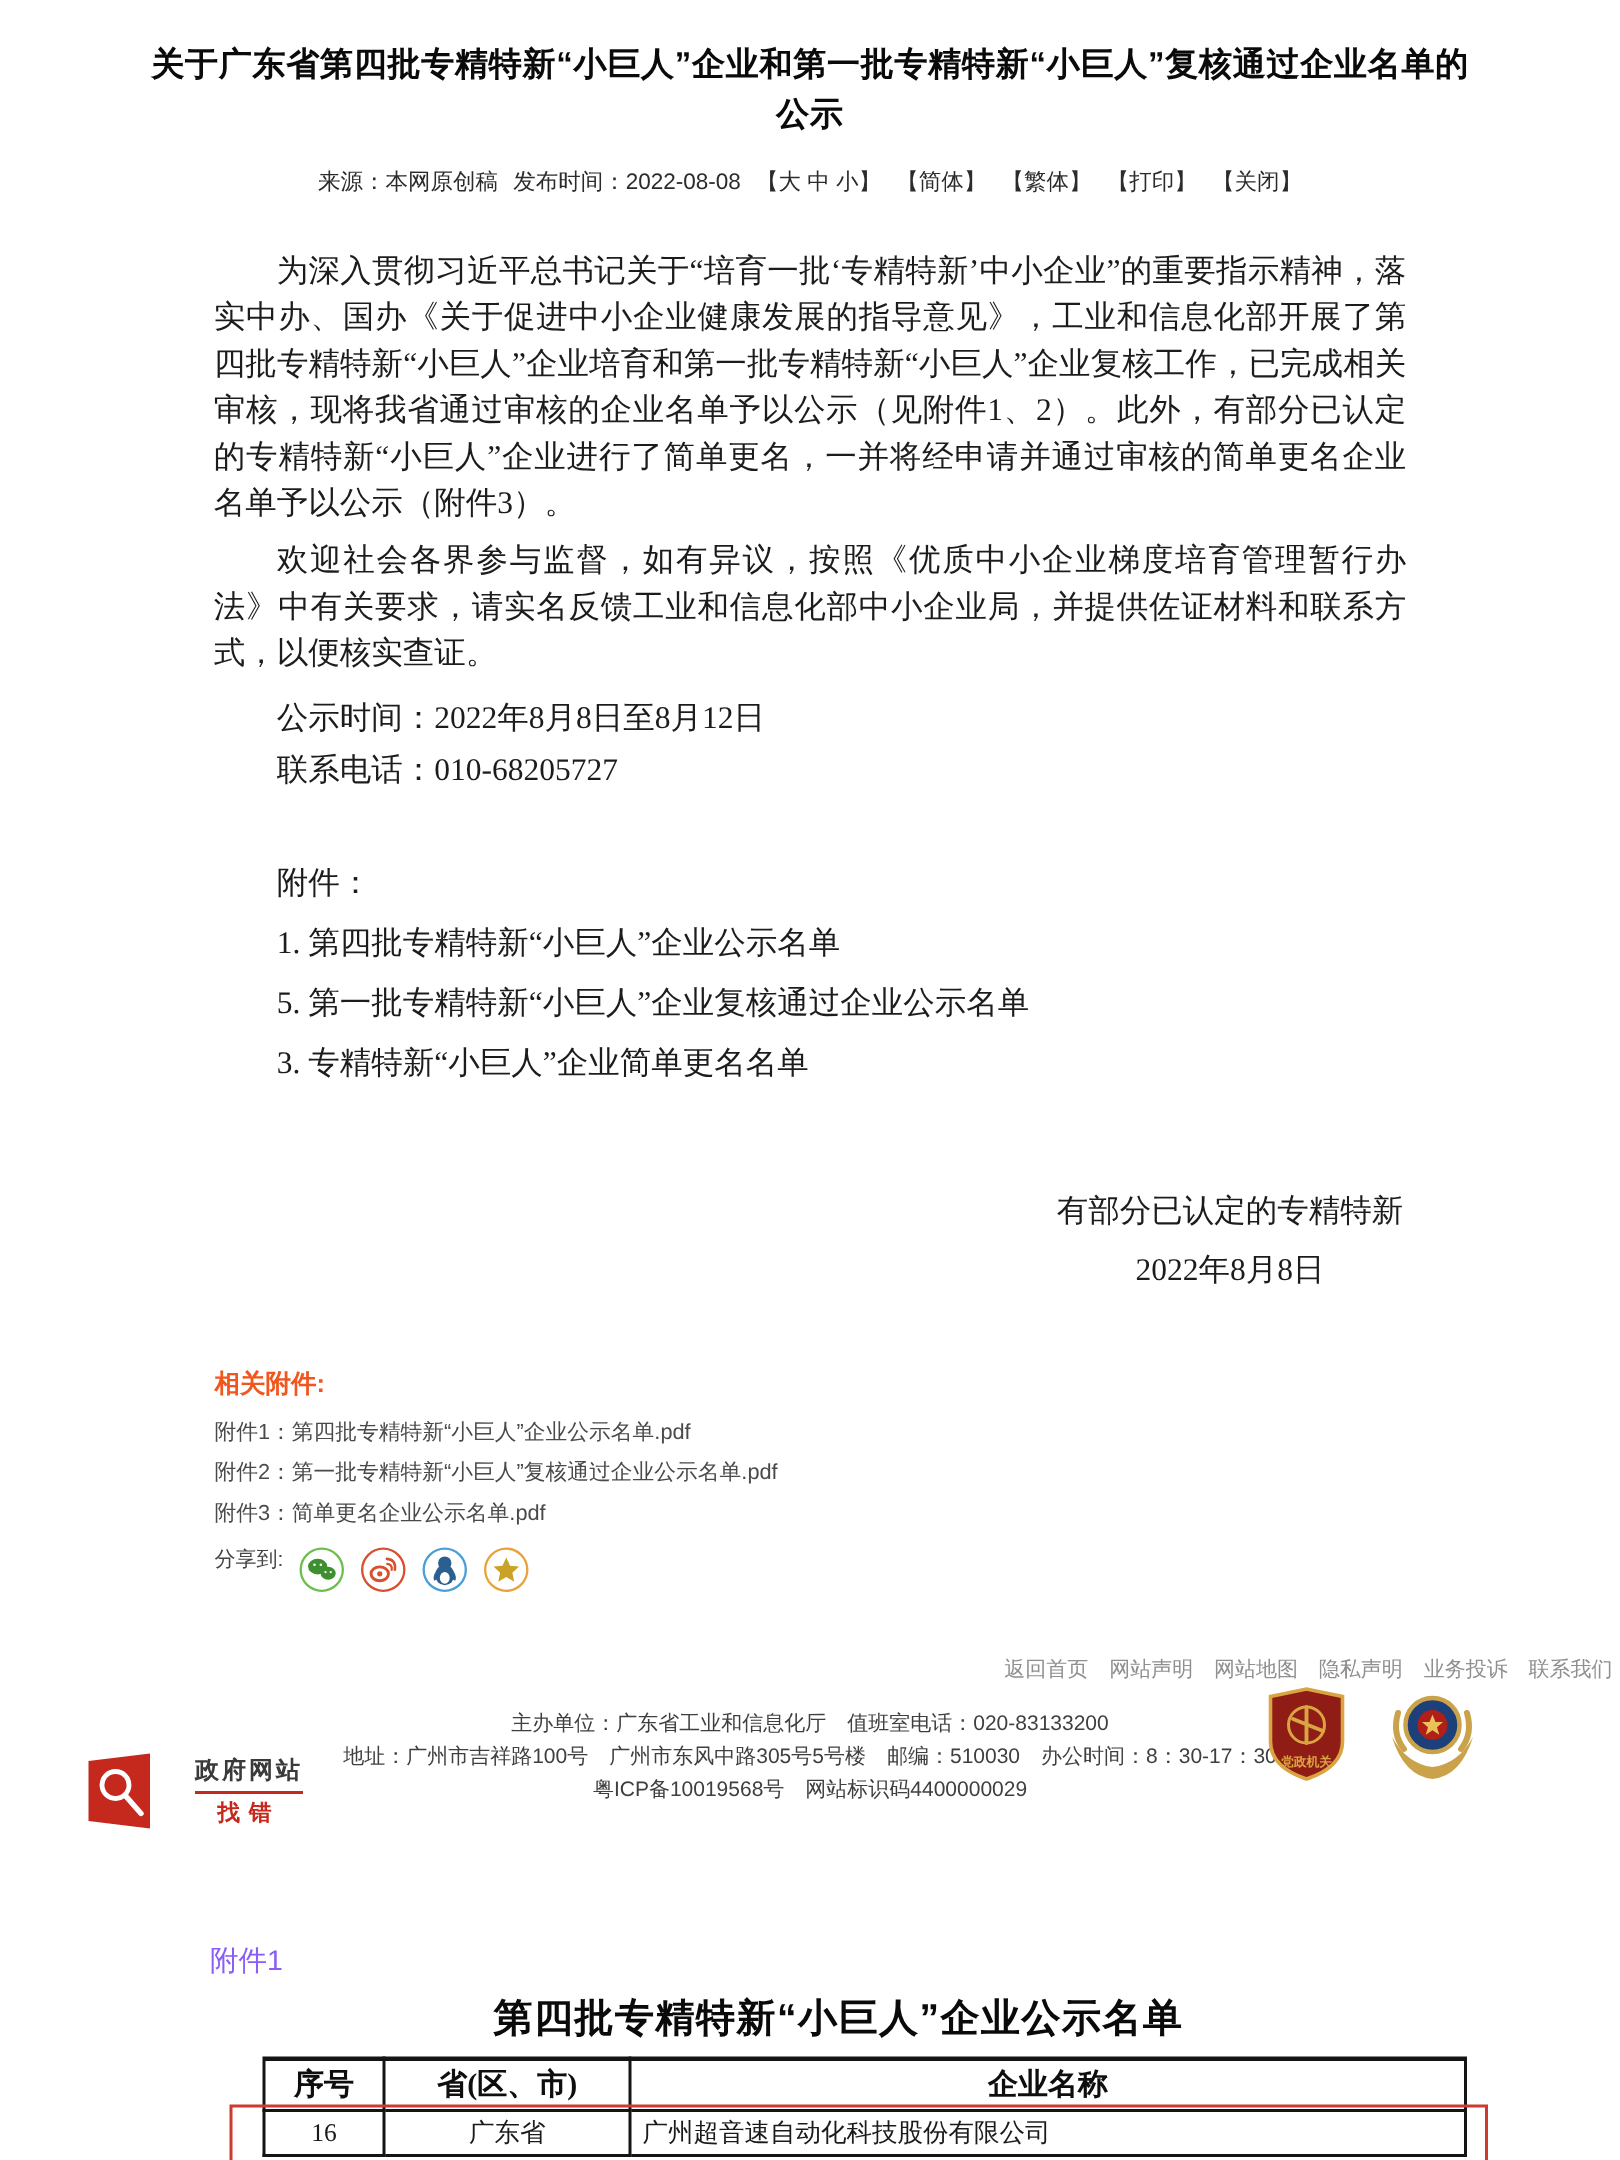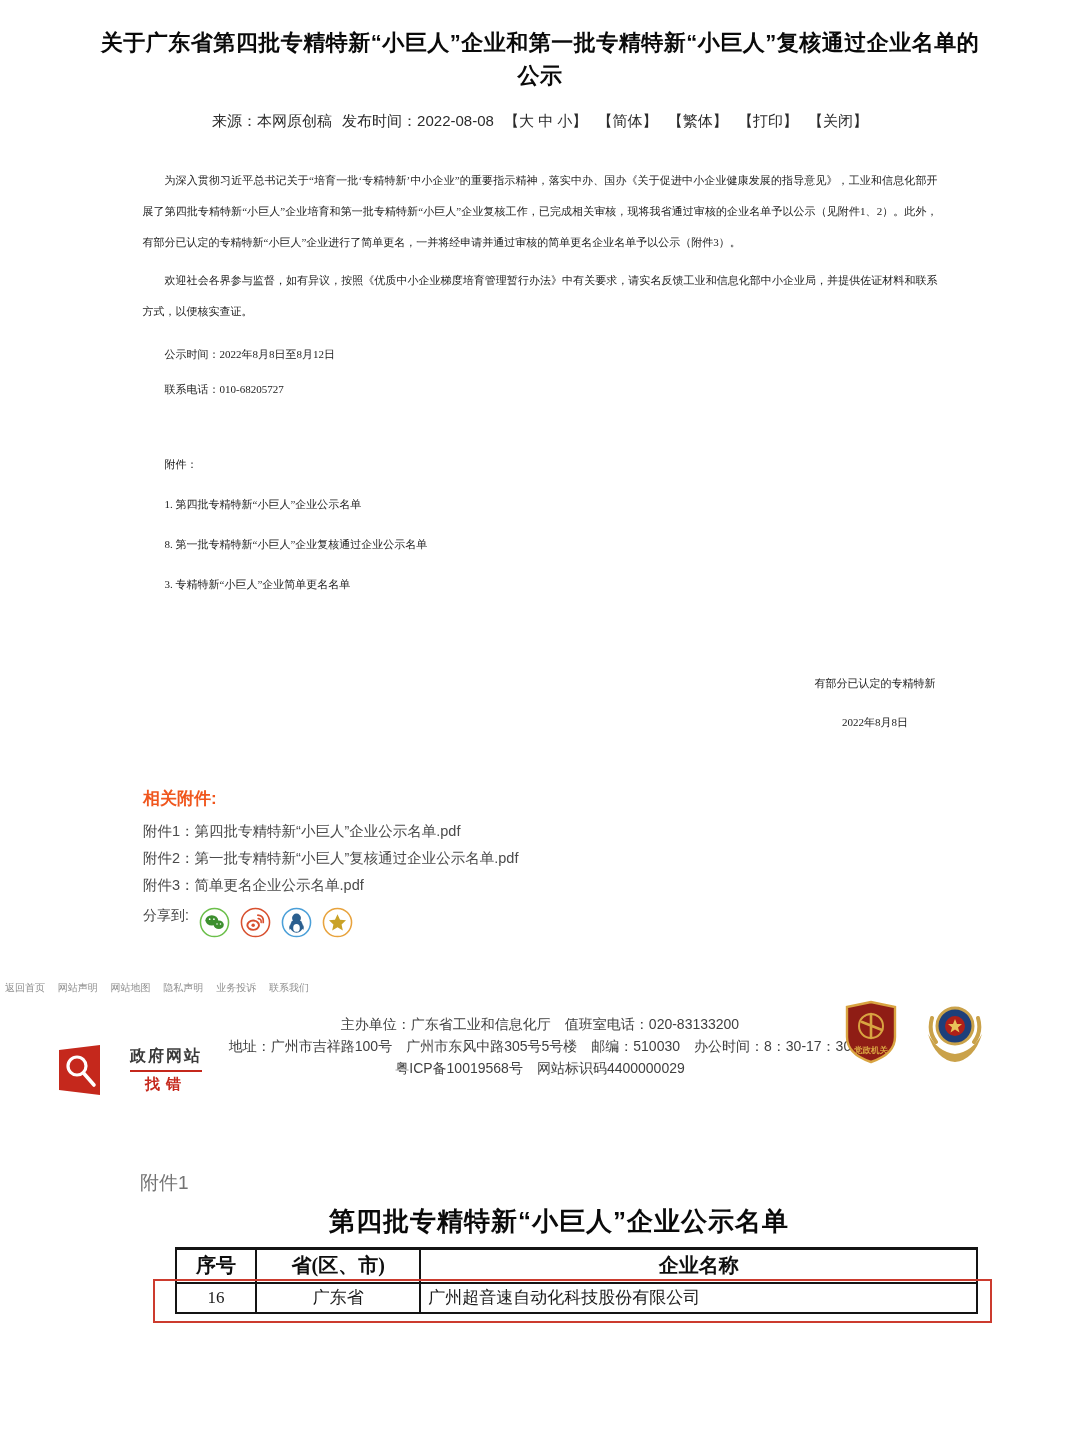--- a/index.html
+++ b/index.html
@@ -16,21 +16,21 @@
     font-size:22px; line-height:33px; font-weight:bold; text-align:center;
     color:#0a0a0a; letter-spacing:0.5px;
   }
   .meta { margin-top:20px; text-align:center; font-size:15px; color:#2b2b2b; }
   .meta span { margin:0 3px; }
   .meta .meta-btn { cursor:pointer; }
 
   
   .article {
     width:795px; margin:34px auto 0;
-    font-family:"Liberation Serif", serif; font-size:11px; color:#1c1c1c;
+    font-family:"Liberation Serif", serif; font-size:21px; color:#1c1c1c;
   }
   .article p { margin:0 0 7px 0; line-height:31px; text-indent:2em; text-align:justify; }
   .info-line { padding-left:2em; line-height:31px; margin-top:4px; }
   .att-label { padding-left:2em; line-height:31px; margin-top:44px; }
   .att-item  { padding-left:2em; line-height:31px; margin-top:9px; }
 
   .signature { margin-top:68px; text-align:right; padding-right:2px; }
   .sig-inner { display:inline-block; text-align:center; }
   .sig-org  { line-height:31px; }
   .sig-date { line-height:31px; margin-top:8px; }
@@ -40,40 +40,40 @@
   .related-heading { font-size:17px; font-weight:bold; color:#f0561d; line-height:22px; }
   .related-links { margin-top:8px; }
   .related-link { line-height:27px; font-size:14.5px; }
   .related-link a { color:#4a4a4a; text-decoration:none; cursor:pointer; }
   .share-row { margin-top:8px; display:flex; align-items:flex-start; gap:10px; font-size:14px; color:#444; }
   .share-icon { width:31px; height:31px; display:inline-block; cursor:pointer; }
   .share-icon svg { width:31px; height:31px; display:block; }
 
   
   .footer { margin-top:40px; }
-  .footer-nav { text-align:left; font-size:10px; color:#8f8f8f; line-height:20px; }
+  .footer-nav { text-align:right; font-size:14px; color:#8f8f8f; line-height:20px; }
   .footer-nav a { color:#8f8f8f; text-decoration:none; margin:0 5px; cursor:pointer; }
   .footer-body { position:relative; margin-top:16px; height:110px; }
   .footer-lines { width:720px; margin:0 auto; text-align:center; font-size:14px; line-height:21px; color:#3f3f3f; }
   .footer-lines div { margin-bottom:1px; }
 
   .err-logo { position:absolute; left:56px; top:-4px; display:flex; align-items:center; gap:22px; cursor:pointer;margin-top:32px; }
   .err-logo svg { width:52px; height:56px; display:block; }
   .err-logo-txt { display:flex; flex-direction:column; align-items:center; }
   .err-logo-top { font-size:16px; font-weight:bold; color:#3a3a3a; letter-spacing:2px; }
   .err-logo-line { width:72px; height:2px; background:#c5281c; margin:3px 0; }
   .err-logo-bottom { font-size:15px; font-weight:bold; color:#c5281c; letter-spacing:6px; }
 
   .badges { position:absolute; right:92px; top:-16px; display:flex; gap:22px; align-items:center; }
   .badge { cursor:pointer; }
   .badge svg { display:block; }
 
   
   .annex { margin:46px 102px 0 140px; }
-  .annex-label { font-size:19px; color:#737373;margin-top:31px; }
+  .annex-label { font-size:19px; color:#8b5cf6;margin-top:31px; }
   .annex-title { text-align:center; font-size:26px; font-weight:bold; color:#0a0a0a; margin-top:8px; letter-spacing:1px; }
   .table-wrap { position:relative; margin-top:8px;margin-left:35px; }
   table.annex-table {
     width:100%; border-collapse:collapse; table-layout:fixed;
     font-family:"Liberation Serif", serif; border:2px solid #141414; border-top-width:3px;
   }
   .annex-table th {
     border:2px solid #141414; font-size:20px; font-weight:bold;
     height:34px; text-align:center; color:#0e0e0e; padding:0;
   }
@@ -106,21 +106,21 @@
   </div>
 
   <div class="article">
     <p>为深入贯彻习近平总书记关于“培育一批‘专精特新’中小企业”的重要指示精神，落实中办、国办《关于促进中小企业健康发展的指导意见》，工业和信息化部开展了第四批专精特新“小巨人”企业培育和第一批专精特新“小巨人”企业复核工作，已完成相关审核，现将我省通过审核的企业名单予以公示（见附件1、2）。此外，有部分已认定的专精特新“小巨人”企业进行了简单更名，一并将经申请并通过审核的简单更名企业名单予以公示（附件3）。</p>
     <p>欢迎社会各界参与监督，如有异议，按照《优质中小企业梯度培育管理暂行办法》中有关要求，请实名反馈工业和信息化部中小企业局，并提供佐证材料和联系方式，以便核实查证。</p>
     <div class="info-line" style="margin-top:12px;">公示时间：2022年8月8日至8月12日</div>
     <div class="info-line">联系电话：010-68205727</div>
 
     <div class="att-label">附件：</div>
     <div class="att-item">1. 第四批专精特新“小巨人”企业公示名单</div>
-    <div class="att-item">8. 第一批专精特新“小巨人”企业复核通过企业公示名单</div>
+    <div class="att-item">5. 第一批专精特新“小巨人”企业复核通过企业公示名单</div>
     <div class="att-item">3. 专精特新“小巨人”企业简单更名名单</div>
 
     <div class="signature">
       <div class="sig-inner">
         <div class="sig-org">有部分已认定的专精特新</div>
         <div class="sig-date">2022年8月8日</div>
       </div>
     </div>
   </div>
 

